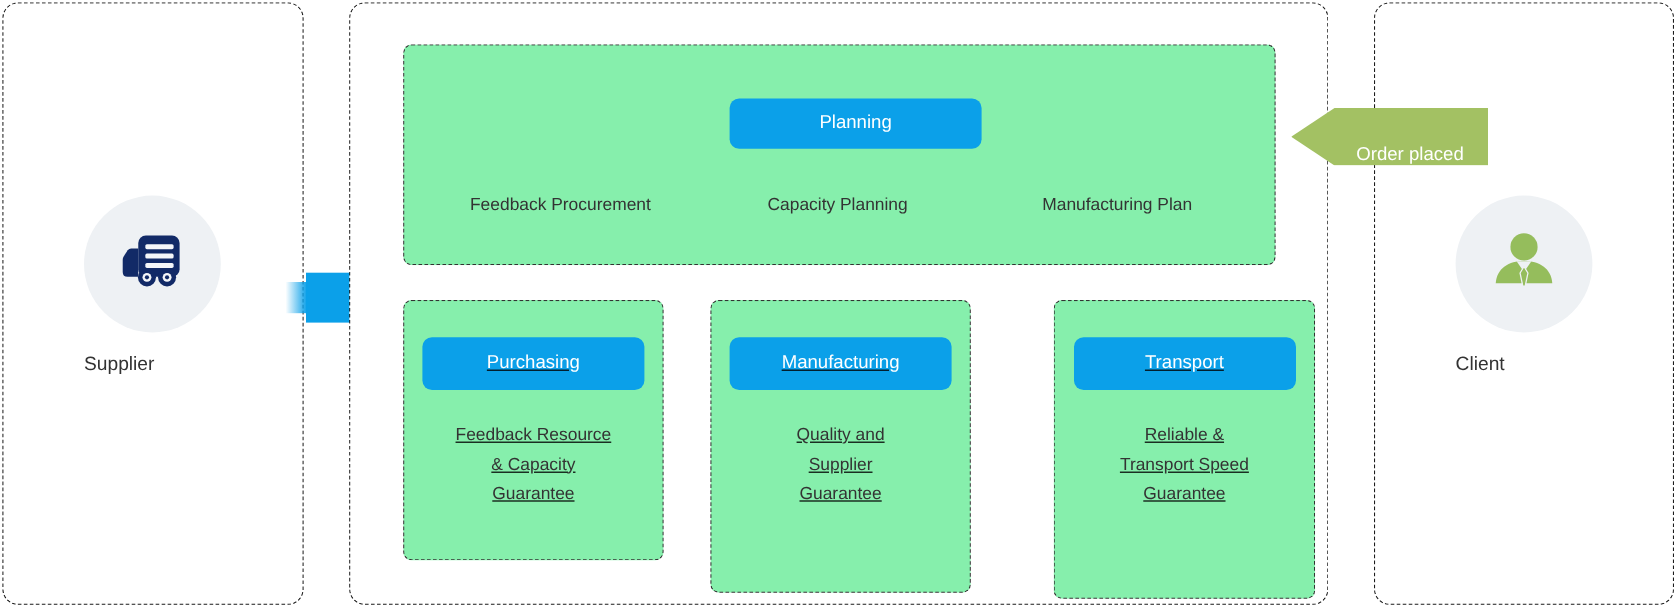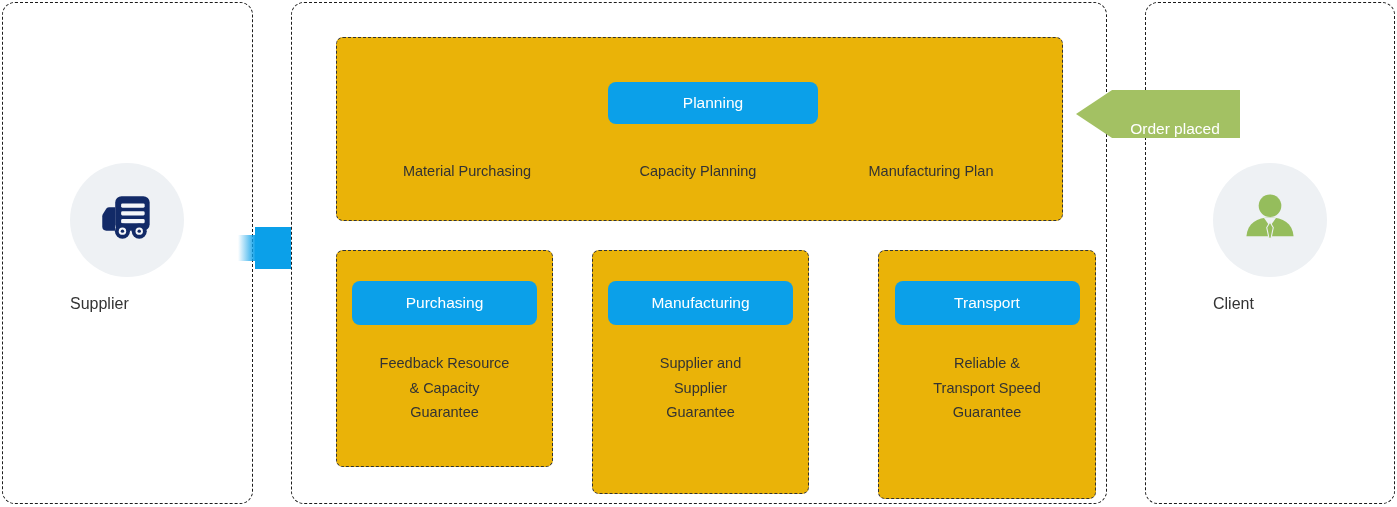--- a/index.html
+++ b/index.html
@@ -40,23 +40,24 @@
     text-align: left;
     font-size: 16px;
     color: #333333;
     top: 295px;
   }
   .supplier-label { left: 70px; }
   .client-label   { left: 1213px; }
 
   .inner-box {
     position: absolute;
-    background: #eab308;
+    background: #86efac;
     border: 1.3px dashed #333333;
     border-radius: 7px;
+    text-decoration: underline;
   }
   .planning-box { left: 336px; top: 37px; width: 727px; height: 184px; }
   .proc-box-1   { left: 336px; top: 250px; width: 217px; height: 217px; }
   .proc-box-2   { left: 592px; top: 250px; width: 217px; height: 244px; }
   .proc-box-3   { left: 878px; top: 250px; width: 218px; height: 249px; }
 
   .blue-btn {
     position: absolute;
     background: #0ba0e9;
     border-radius: 8px;
@@ -148,37 +149,37 @@
       <rect x="0" y="8" width="18" height="26" fill="url(#tailfade)"></rect>
       <rect x="17" y="0" width="37" height="42" fill="#0ba0e9"></rect>
       <polygon points="54,3 68,21 54,39" fill="#0ba0e9"></polygon>
     </svg>
   </span>
 
   <div class="panel panel-middle"></div>
 
   <div class="inner-box planning-box"></div>
   <button class="blue-btn planning-btn">Planning</button>
-  <span class="plan-item plan-item-1">Material Purchasing</span>
+  <span class="plan-item plan-item-1">Feedback Procurement</span>
   <span class="plan-item plan-item-2">Capacity Planning</span>
   <span class="plan-item plan-item-3">Manufacturing Plan</span>
 
   <div class="inner-box proc-box-1">
     <button class="blue-btn proc-btn">Purchasing</button>
     <div class="proc-text">
       <div>Feedback Resource</div>
       <div>&amp; Capacity</div>
       <div>Guarantee</div>
     </div>
   </div>
 
   <div class="inner-box proc-box-2">
     <button class="blue-btn proc-btn">Manufacturing</button>
     <div class="proc-text">
-      <div>Supplier and</div>
+      <div>Quality and</div>
       <div>Supplier</div>
       <div>Guarantee</div>
     </div>
   </div>
 
   <div class="inner-box proc-box-3">
     <button class="blue-btn proc-btn">Transport</button>
     <div class="proc-text">
       <div>Reliable &amp;</div>
       <div>Transport Speed</div>

